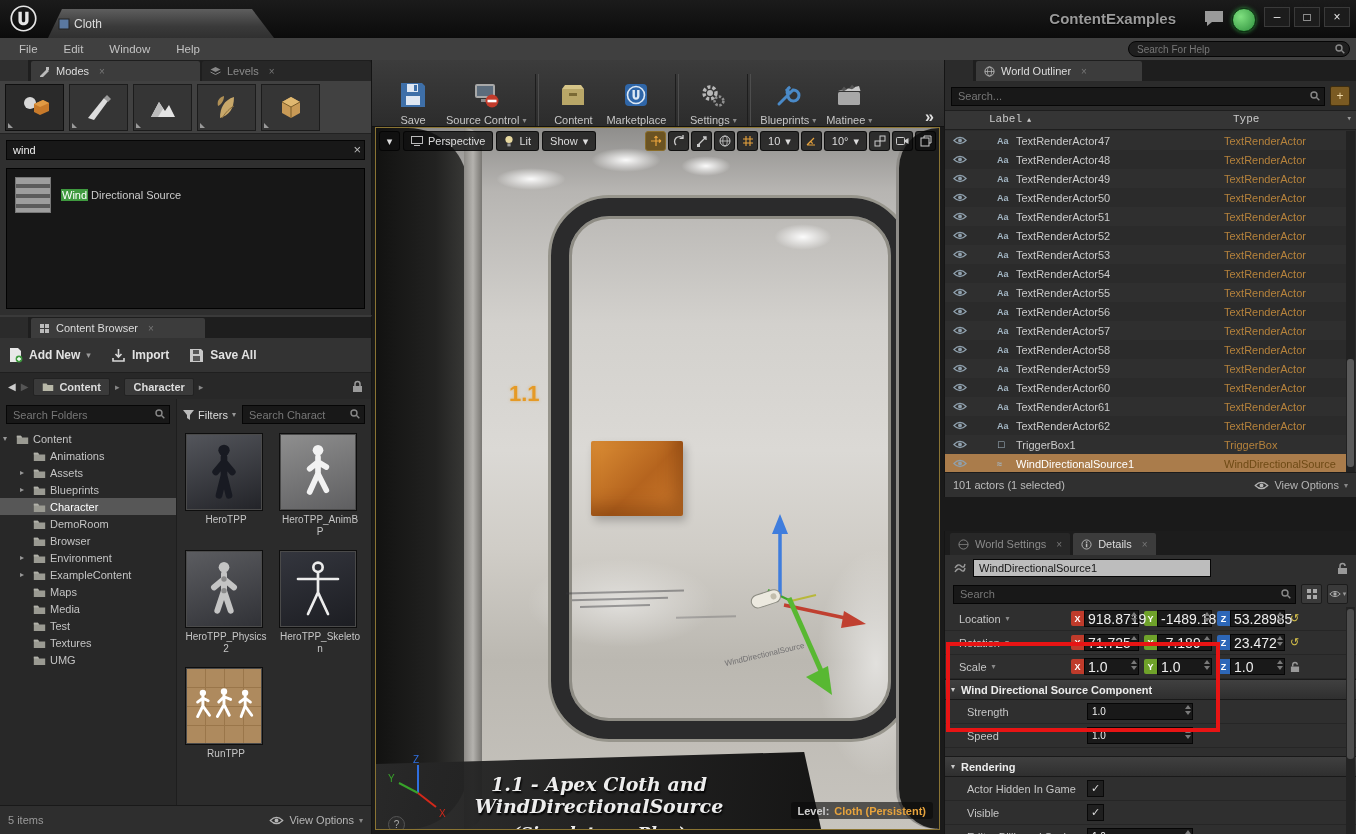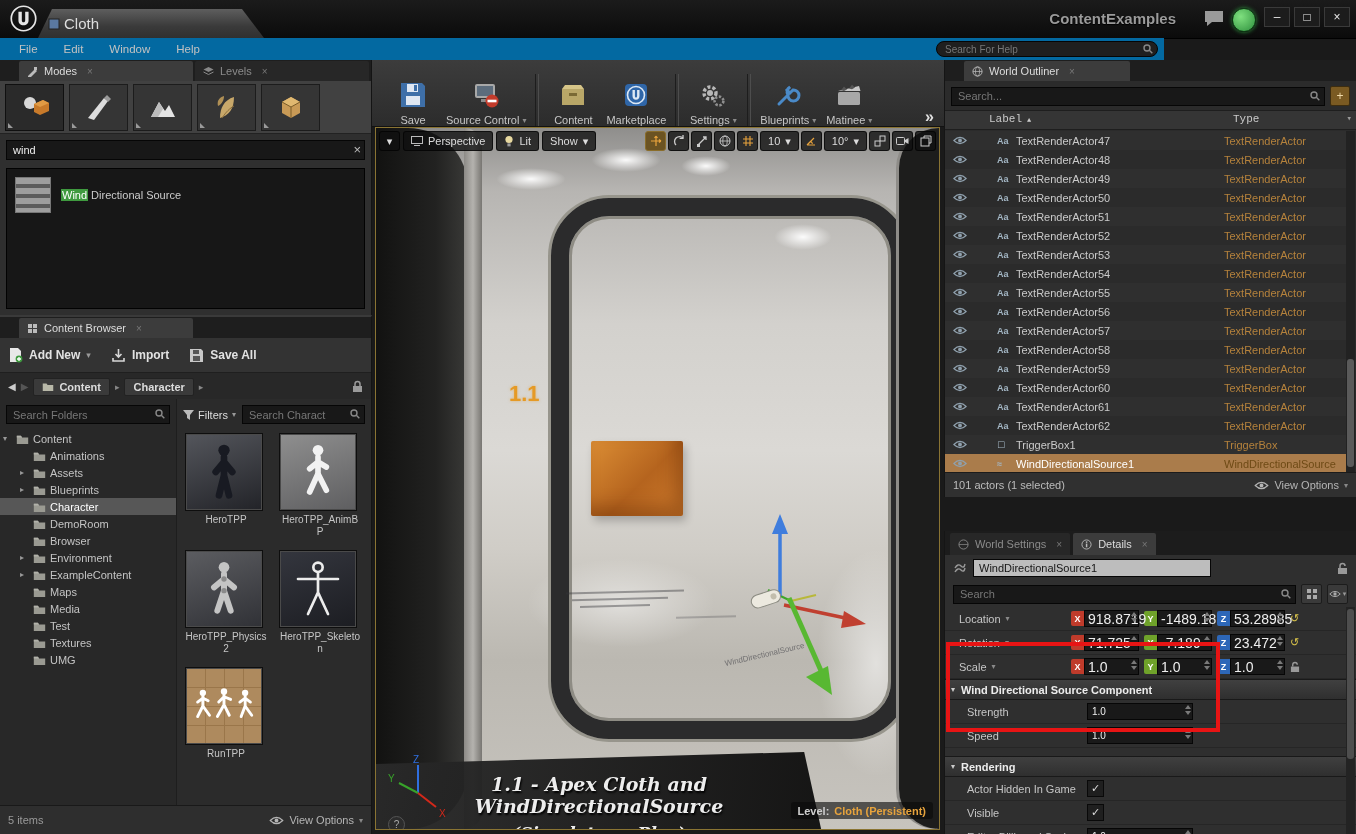--- a/index.html
+++ b/index.html
@@ -18,47 +18,47 @@
   .i-back::after{content:"◀";}
   .i-fwd::after{content:"▶";}
   .i-more::after{content:"▼";}
   .i-reset::after{content:"↺";}
   .i-help::after{content:"?";}
 
   
   .titlebar{position:absolute;left:0;top:0;width:1356px;height:38px;
     background:linear-gradient(#1b1b1b,#0b0b0b);border-bottom:1px solid #000;}
   .ue-logo{position:absolute;left:10px;top:5px;}
-  .doc-tab{position:absolute;left:38px;top:9px;height:29px;width:200px;
+  .doc-tab{position:absolute;left:48px;top:9px;height:29px;width:200px;
     background:linear-gradient(#5e5e5e,#3a3a3a 60%,#303030);
     clip-path:polygon(14px 0,calc(100% - 22px) 0,100% 100%,0 100%);
-    display:flex;align-items:center;gap:6px;padding-left:26px;color:#ddd;font-size:15px;}
+    display:flex;align-items:center;gap:6px;padding-left:26px;color:#ddd;font-size:12px;}
   .proj-title{position:absolute;right:180px;top:10px;font-size:15px;font-weight:bold;color:#9a9a9a;
     text-shadow:0 1px 1px #000;}
   .chat-ico{position:absolute;right:132px;top:10px;}
   .swirl{position:absolute;right:100px;top:8px;width:22px;height:22px;border-radius:50%;
     background:radial-gradient(circle at 35% 35%,#7fe07f,#2d8f3c);box-shadow:0 0 4px #2d8f3c;border:1px solid #0d3d14;}
   .winbtns{position:absolute;right:6px;top:7px;display:flex;gap:4px;}
   .wb{width:24px;height:18px;display:flex;align-items:center;justify-content:center;color:#e8e8e8;
     font-size:12px;background:#1c1c1c;border:1px solid #3a3a3a;}
 
   
-  .menubar{position:absolute;left:0;top:38px;width:1164px;height:22px;background:#0369a1;
+  .menubar{position:absolute;left:0;top:38px;width:1356px;height:22px;background:#404040;
     border-bottom:1px solid #000;display:flex;align-items:center;}
   .menus{display:flex;gap:0;padding-left:6px;}
   .menu-item{padding:0 13px;color:#c2c2c2;font-size:11.5px;}
   .helpsearch{position:absolute;right:6px;top:3px;width:222px;height:16px;}
   .helpsearch input{width:100%;height:16px;box-sizing:border-box;background:#1f1f1f;border:1px solid #050505;
     border-radius:8px;color:#ddd;font-size:10px;padding:0 20px 0 8px;outline:none;}
   .helpsearch .mag{position:absolute;right:5px;top:3px;}
 
   input::placeholder{color:#777;}
 
   
-  .ptabs{height:21px;background:#1e1e1e;display:flex;align-items:flex-end;padding-left:19px;gap:2px;}
+  .ptabs{height:21px;background:#1e1e1e;display:flex;align-items:flex-end;padding-left:3px;gap:2px;margin-left:28px;}
   .ptab{height:20px;display:flex;align-items:center;gap:6px;padding:0 8px;font-size:11px;border-radius:2px 2px 0 0;}
   .ptab.active{background:#3c3c3c;color:#ddd;}
   .ptab.inactive{background:#272727;color:#8b8b8b;}
   .ptab .i-close-x{color:#777;font-size:10px;margin-left:4px;}
   .sinput{position:relative;}
   .sinput input{width:100%;height:19px;box-sizing:border-box;background:#181818;border:1px solid #060606;
     color:#ddd;font-size:11px;padding:0 20px 0 6px;outline:none;}
   .sinput .mag{position:absolute;right:5px;top:4px;}
 
   

